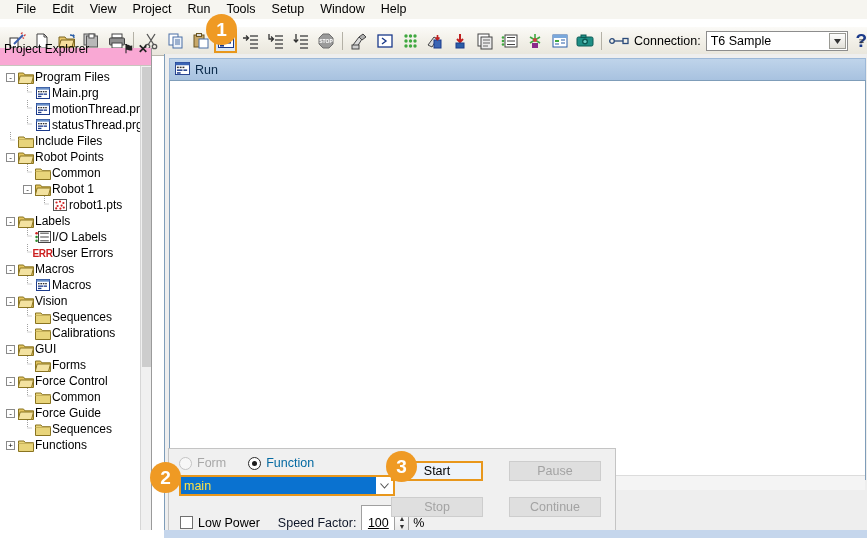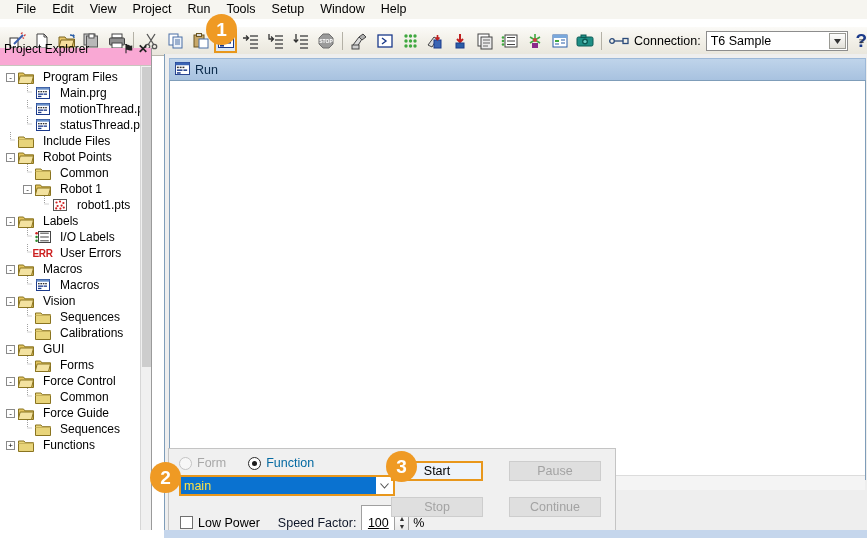--- a/index.html
+++ b/index.html
@@ -88,21 +88,21 @@
     height: 16px; display: flex; align-items: center;
     font-size: 12px; color: #000; white-space: nowrap;
     position: relative;
   }
   .exp-box {
     width: 9px; height: 9px; border: 1px solid #8a8a8a; background: #fff;
     font-size: 8px; line-height: 7px; text-align: center; color: #000;
     flex: 0 0 auto; margin-right: 2px; font-family: "Liberation Sans", sans-serif;
   }
   .exp-spacer { width: 9px; flex: 0 0 auto; margin-right: 2px; }
-  .ico { width: 17px; height: 14px; flex: 0 0 auto; margin-right: 9px;
+  .ico { width: 17px; height: 14px; flex: 0 0 auto; margin-right: 1px;
          display: flex; align-items: center; justify-content: center; }
   .tlabel { }
   .treescroll {
     position: absolute; right: 0; top: 18px; width: 11px; bottom: 0;
     background: #f0f0f0; border-left: 1px solid #d6d6d6;
   }
   .treescroll .thumb {
     position: absolute; left: 1px; top: 1px; width: 9px; height: 300px;
     background: #cdcdcd;
   }

